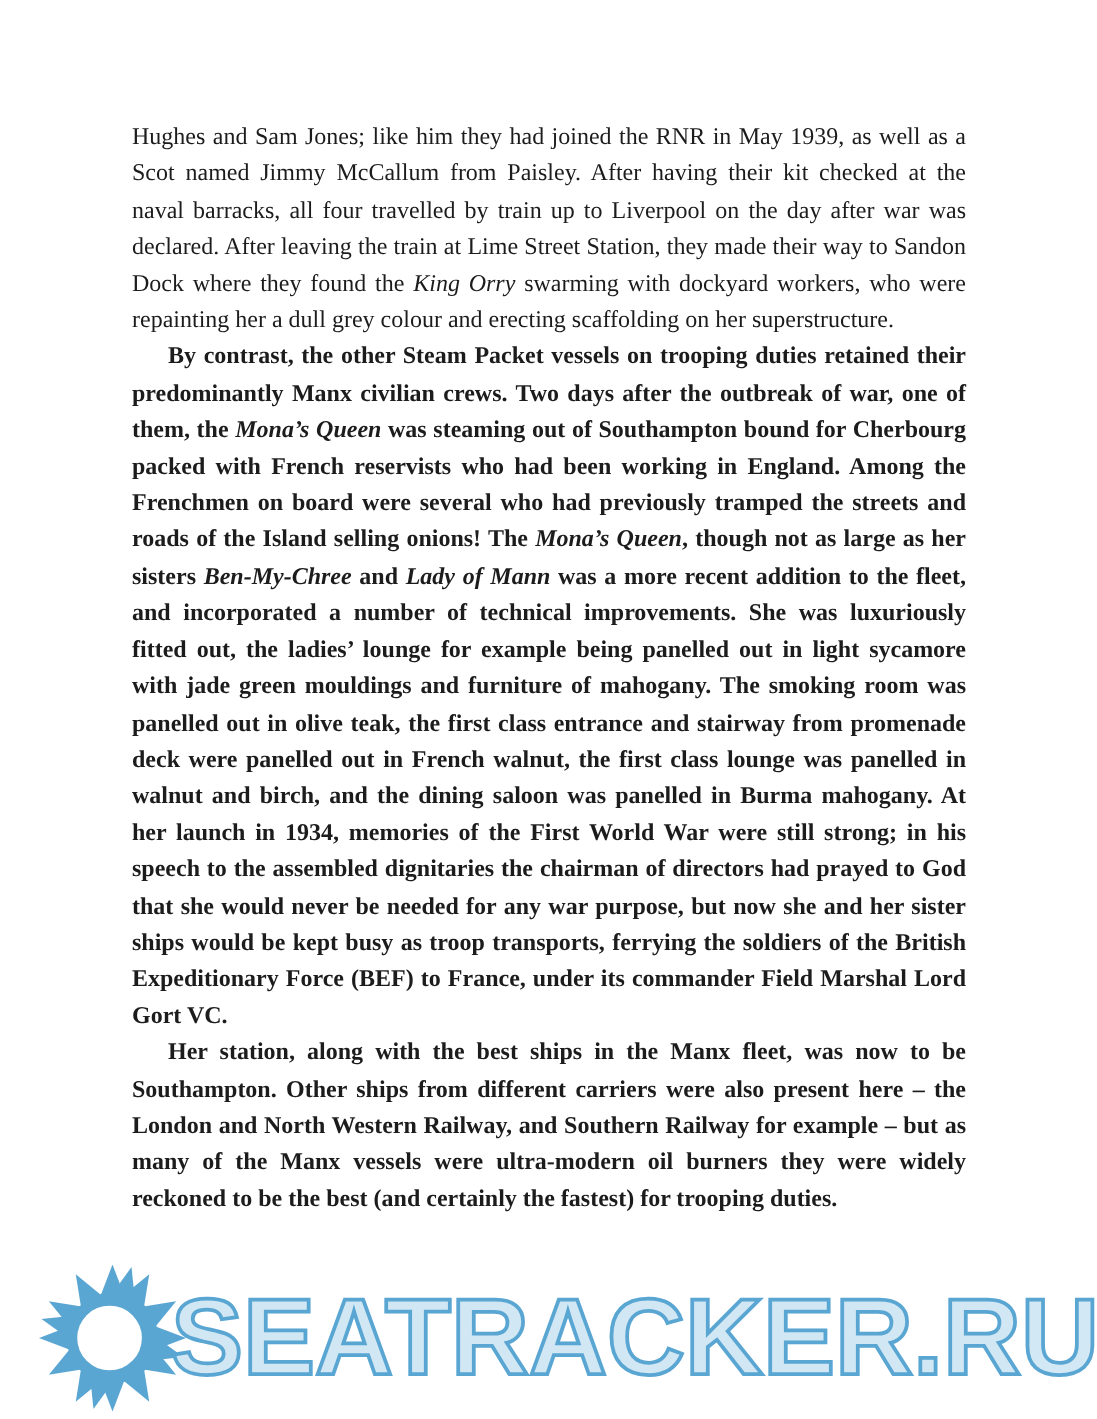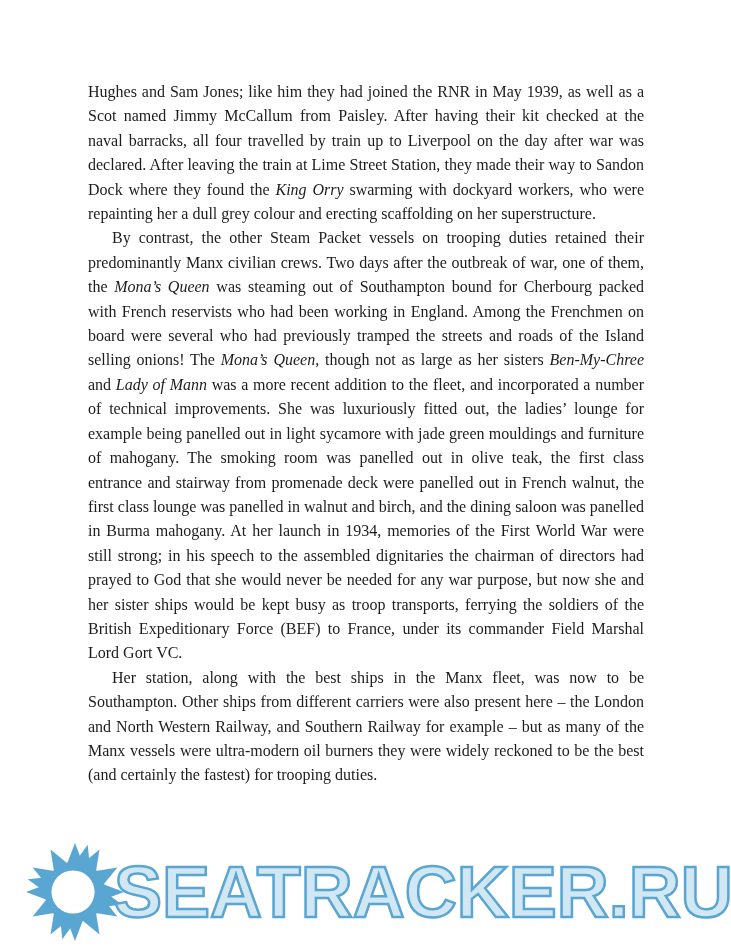--- a/index.html
+++ b/index.html
@@ -23,20 +23,21 @@
       font-size: 16px;
       line-height: 24.4px;
       color: #1c1c1c;
       text-align: justify;
     }
     .text-block p {
       margin: 0;
     }
     .text-block p.indent {
       text-indent: 24px;
+      font-weight: bold;
     }
     .text-block em {
       font-style: italic;
     }
     .watermark {
       position: absolute;
       left: 26px;
       top: 843px;
       display: flex;
       align-items: center;

